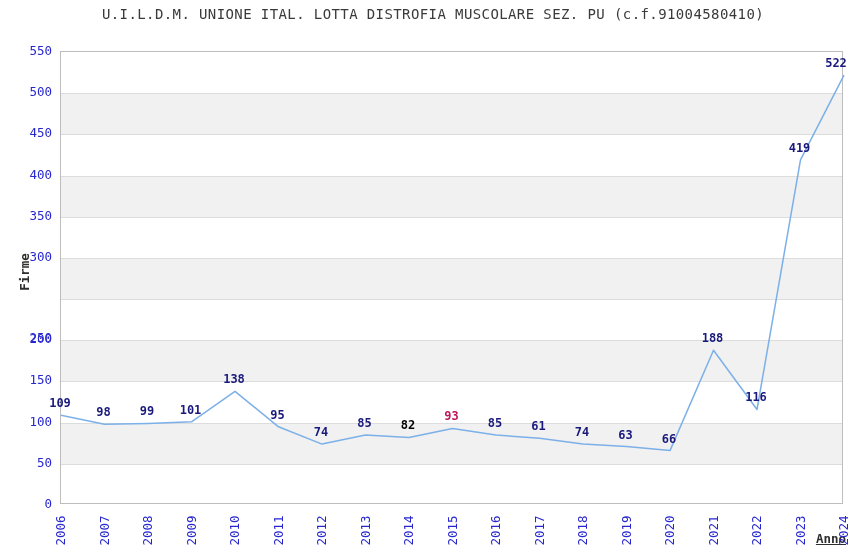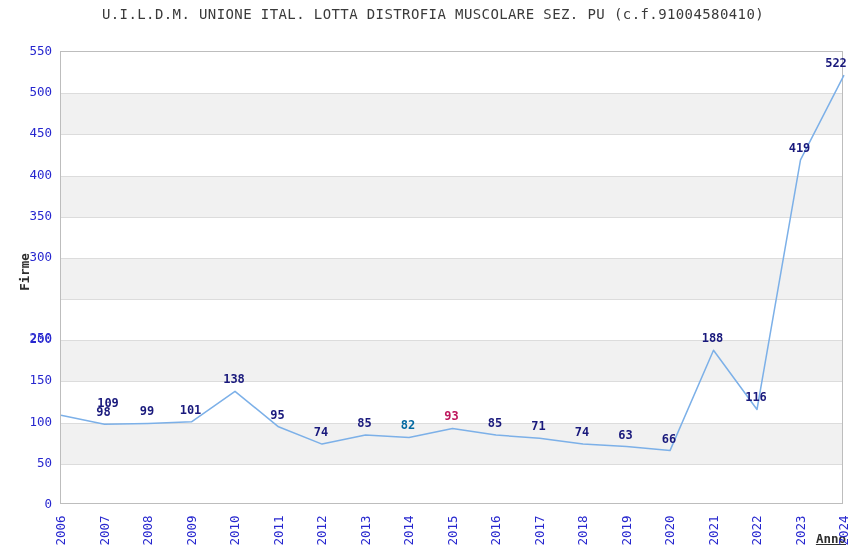--- a/index.html
+++ b/index.html
@@ -123,32 +123,32 @@
     <div class="xtick" style="left: 435.5px; top: 524px; color: rgb(39, 39, 207);">2015</div>
     <div class="xtick" style="left: 479px; top: 524px; color: rgb(39, 39, 207);">2016</div>
     <div class="xtick" style="left: 522.5px; top: 524px; color: rgb(39, 39, 207);">2017</div>
     <div class="xtick" style="left: 566px; top: 524px; color: rgb(39, 39, 207);">2018</div>
     <div class="xtick" style="left: 609.5px; top: 524px; color: rgb(39, 39, 207);">2019</div>
     <div class="xtick" style="left: 653px; top: 524px; color: rgb(39, 39, 207);">2020</div>
     <div class="xtick" style="left: 696.5px; top: 524px; color: rgb(39, 39, 207);">2021</div>
     <div class="xtick" style="left: 740px; top: 524px; color: rgb(39, 39, 207);">2022</div>
     <div class="xtick" style="left: 783.5px; top: 524px; color: rgb(39, 39, 207);">2023</div>
     <div class="xtick" style="left: 827px; top: 524px; color: rgb(39, 39, 207);">2024</div>
-    <div class="vlabel" style="left: 60px; top: 396.224px; color: rgb(25, 25, 124); margin-left: 48px;">109</div>
+    <div class="vlabel" style="left: 60px; top: 396.224px; color: rgb(25, 25, 124);">109</div>
     <div class="vlabel" style="left: 103.5px; top: 405.284px; color: rgb(25, 25, 124);">98</div>
     <div class="vlabel" style="left: 147px; top: 404.46px; color: rgb(25, 25, 124);">99</div>
     <div class="vlabel" style="left: 190.5px; top: 402.813px; color: rgb(25, 25, 124);">101</div>
     <div class="vlabel" style="left: 234px; top: 372.338px; color: rgb(25, 25, 124);">138</div>
     <div class="vlabel" style="left: 277.5px; top: 407.755px; color: rgb(25, 25, 124);">95</div>
     <div class="vlabel" style="left: 321px; top: 425.051px; color: rgb(25, 25, 124);">74</div>
     <div class="vlabel" style="left: 364.5px; top: 415.991px; color: rgb(25, 25, 124);">85</div>
-    <div class="vlabel" style="left: 408px; top: 418.462px; color: #0369a1;">82</div>
+    <div class="vlabel" style="left: 408px; top: 418.462px; color: #000000;">82</div>
     <div class="vlabel" style="left: 451.5px; top: 409.402px; color: #be185d;">93</div>
     <div class="vlabel" style="left: 495px; top: 415.991px; color: rgb(25, 25, 124);">85</div>
-    <div class="vlabel" style="left: 538.5px; top: 419.285px; color: rgb(25, 25, 124);">71</div>
+    <div class="vlabel" style="left: 538.5px; top: 419.285px; color: rgb(25, 25, 124);">61</div>
     <div class="vlabel" style="left: 582px; top: 425.051px; color: rgb(25, 25, 124);">74</div>
     <div class="vlabel" style="left: 625.5px; top: 427.522px; color: rgb(25, 25, 124);">63</div>
     <div class="vlabel" style="left: 669px; top: 431.64px; color: rgb(25, 25, 124);">66</div>
     <div class="vlabel" style="left: 712.5px; top: 331.156px; color: rgb(25, 25, 124);">188</div>
     <div class="vlabel" style="left: 756px; top: 390.458px; color: rgb(25, 25, 124);">116</div>
     <div class="vlabel" style="left: 799.5px; top: 140.896px; color: rgb(25, 25, 124);">419</div>
     <div class="vlabel" style="left: 836px; top: 56.0618px; color: rgb(25, 25, 124);">522</div>
   </div>
 
 </body></html>

